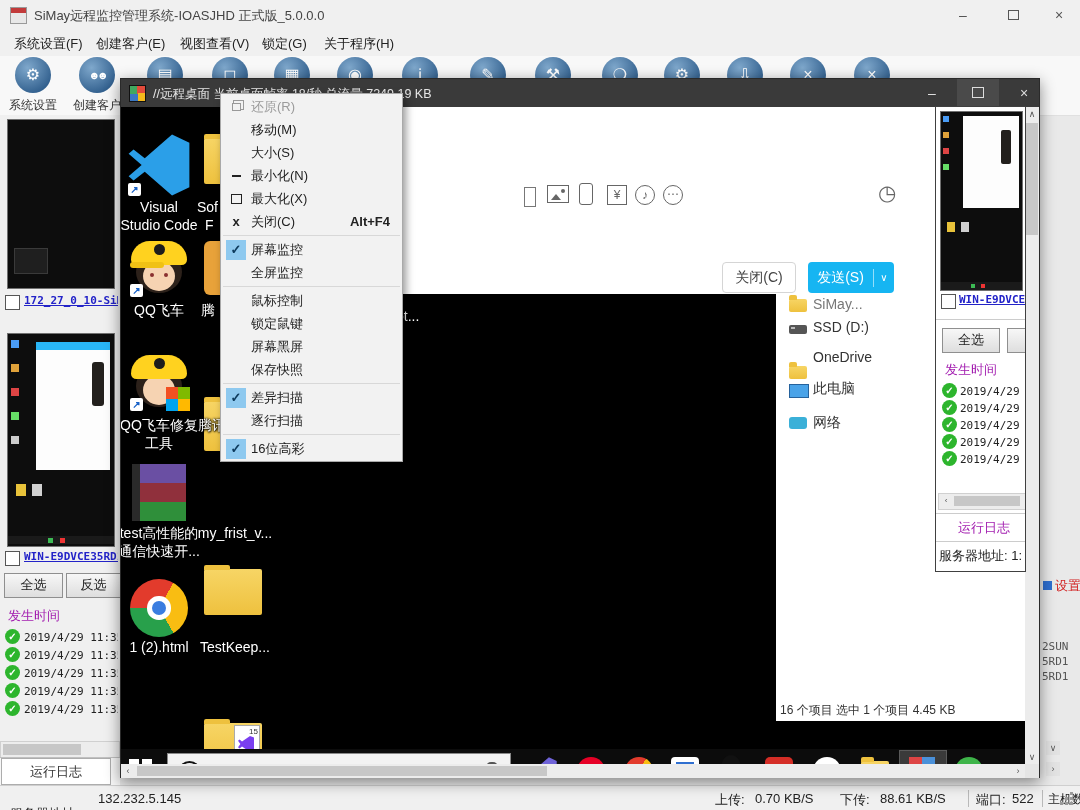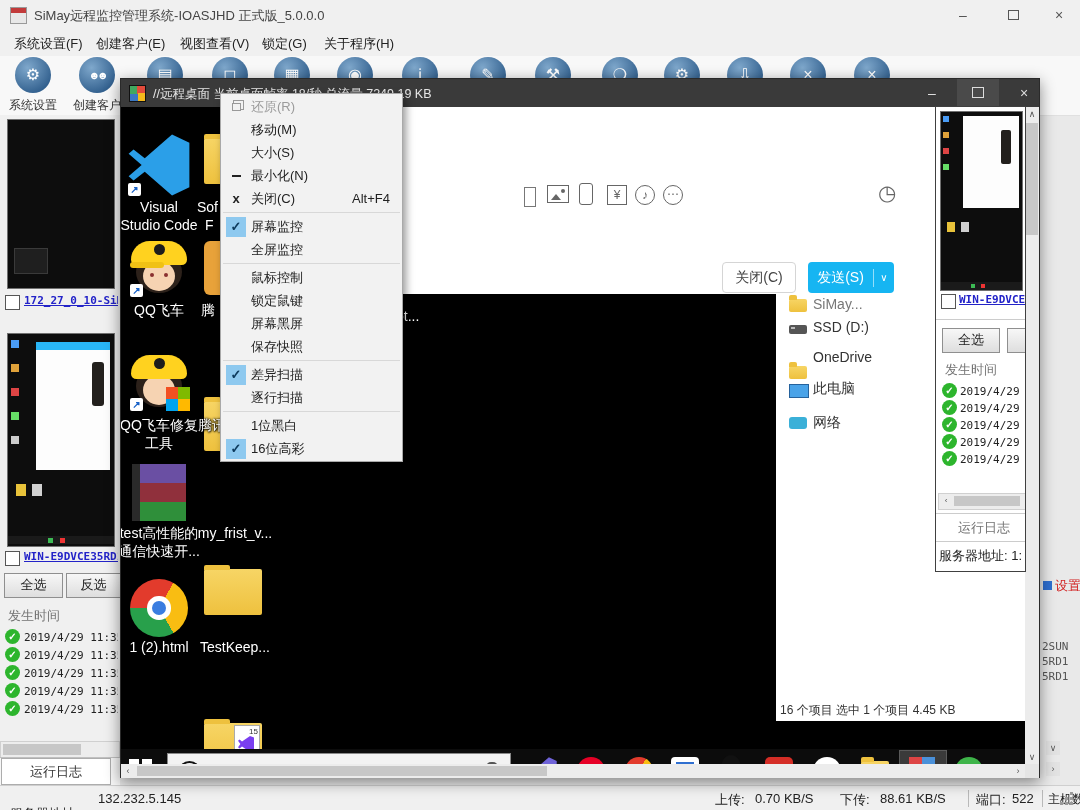--- a/index.html
+++ b/index.html
@@ -26,21 +26,21 @@
   .cilabel{top:97px;width:60px;text-align:center;font-size:12px;color:#333;}
   
   .lpanel{left:0;top:115px;width:120px;height:643px;background:#f0f0f0;}
   .thumb{background:#0d0d0d;border:1px solid #707070;overflow:hidden;}
   .cbx{width:13px;height:13px;background:#fff;border:1px solid #555;}
   .winbtn{background:linear-gradient(#f7f7f7,#dedede);border:1px solid #8f8f8f;
           font-size:13px;color:#222;text-align:center;line-height:21px;}
   .gchk{width:15px;height:15px;border-radius:50%;background:#2db52d;color:#fff;
         font-size:10px;line-height:15px;text-align:center;font-weight:bold;}
   .gchk::after{content:"✓";}
-  .hdr13{font-size:13px;color:#737373;}
+  .hdr13{font-size:13px;color:#a21caf;}
   .entry{font-size:11px;color:#222;}
   .scrolltrack{background:#ededed;border:1px solid #d0d0d0;}
   .scrollthumb{background:#c7c7c7;}
   .tabstrip{background:#f7f7f7;border-top:1px solid #c0c0c0;}
   .tabbox{background:#ffffff;border:1px solid #adadad;font-size:13px;color:#333;
           text-align:center;line-height:25px;}
   
   .statusbar{left:0;top:785px;width:1080px;height:25px;background:#f0f0f0;border-top:1px solid #cfcfcf;
              font-size:13px;color:#222;}
   .sbsep{width:1px;height:17px;background:#b9b9b9;}
@@ -84,21 +84,21 @@
   .ring{border:2.5px solid #111;border-radius:50%;background:transparent;}
   .mic{width:8px;height:13px;border:2px solid #555;border-radius:5px;}
   .mic::after{content:"";position:absolute;left:-5px;top:6px;width:16px;height:9px;
               border:2px solid #555;border-top:none;border-radius:0 0 9px 9px;}
   
   .cmenu{left:220px;top:93px;width:181px;background:#f2f2f2;border:1px solid #a9a9a9;z-index:40;
          box-shadow:3px 4px 8px rgba(0,0,0,.4);font-size:13px;color:#222;padding:1px 0;}
   .mi{height:23px;display:flex;align-items:center;}
   .mi .ic{width:30px;display:flex;justify-content:center;align-items:center;}
   .mi .lb{flex:1;}
-  .mi .sc{padding-right:12px;font-weight:normal;}
+  .mi .sc{padding-right:12px;font-weight:bold;}
   .mi.dis{color:#9b9b9b;}
   .msep{height:1px;background:#d8d8d8;margin:2px 2px;}
   .chkcell{width:20px;height:20px;background:#8ec9ef;color:#0d3a5c;font-size:13px;font-weight:bold;
            display:flex;align-items:center;justify-content:center;}
   .restico{width:7px;height:6px;border:1px solid #999;box-shadow:2px -2px 0 0 #f2f2f2,2px -2px 0 1px #999;}
   .minico{width:9px;height:2px;background:#222;}
   .maxico{width:9px;height:8px;border:1.5px solid #222;}
   
   .rpanel{left:935px;top:106px;width:91px;height:466px;background:#fff;border:1px solid #404040;
           box-sizing:border-box;overflow:hidden;z-index:30;text-decoration:underline;}
@@ -427,20 +427,26 @@
       <span class="ic"></span>
       <span class="lb">大小(S)</span>
     </div>
     <div class="mi">
       <span class="ic">
           <span class="minico"></span>
         </span>
       <span class="lb">最小化(N)</span>
     </div>
     <div class="mi">
+      <span class="ic">
+          <span class="maxico"></span>
+        </span>
+      <span class="lb">最大化(X)</span>
+    </div>
+    <div class="mi">
       <span class="ic" style="font-weight:bold;">x</span>
       <span class="lb">关闭(C)</span>
       <span class="sc">Alt+F4</span>
     </div>
     <div class="msep"></div>
     <div class="mi">
       <span class="ic">
           <span class="chkcell">✓</span>
         </span>
       <span class="lb">屏幕监控</span>
@@ -472,24 +478,20 @@
           <span class="chkcell">✓</span>
         </span>
       <span class="lb">差异扫描</span>
     </div>
     <div class="mi">
       <span class="ic"></span>
       <span class="lb">逐行扫描</span>
     </div>
     <div class="msep"></div>
     <div class="mi">
-      <span class="ic"></span>
-      <span class="lb">1位黑白</span>
-    </div>
-    <div class="mi">
       <span class="ic">
           <span class="chkcell">✓</span>
         </span>
       <span class="lb">16位高彩</span>
     </div>
   </div>
 
 </div>
 
 </body></html>

